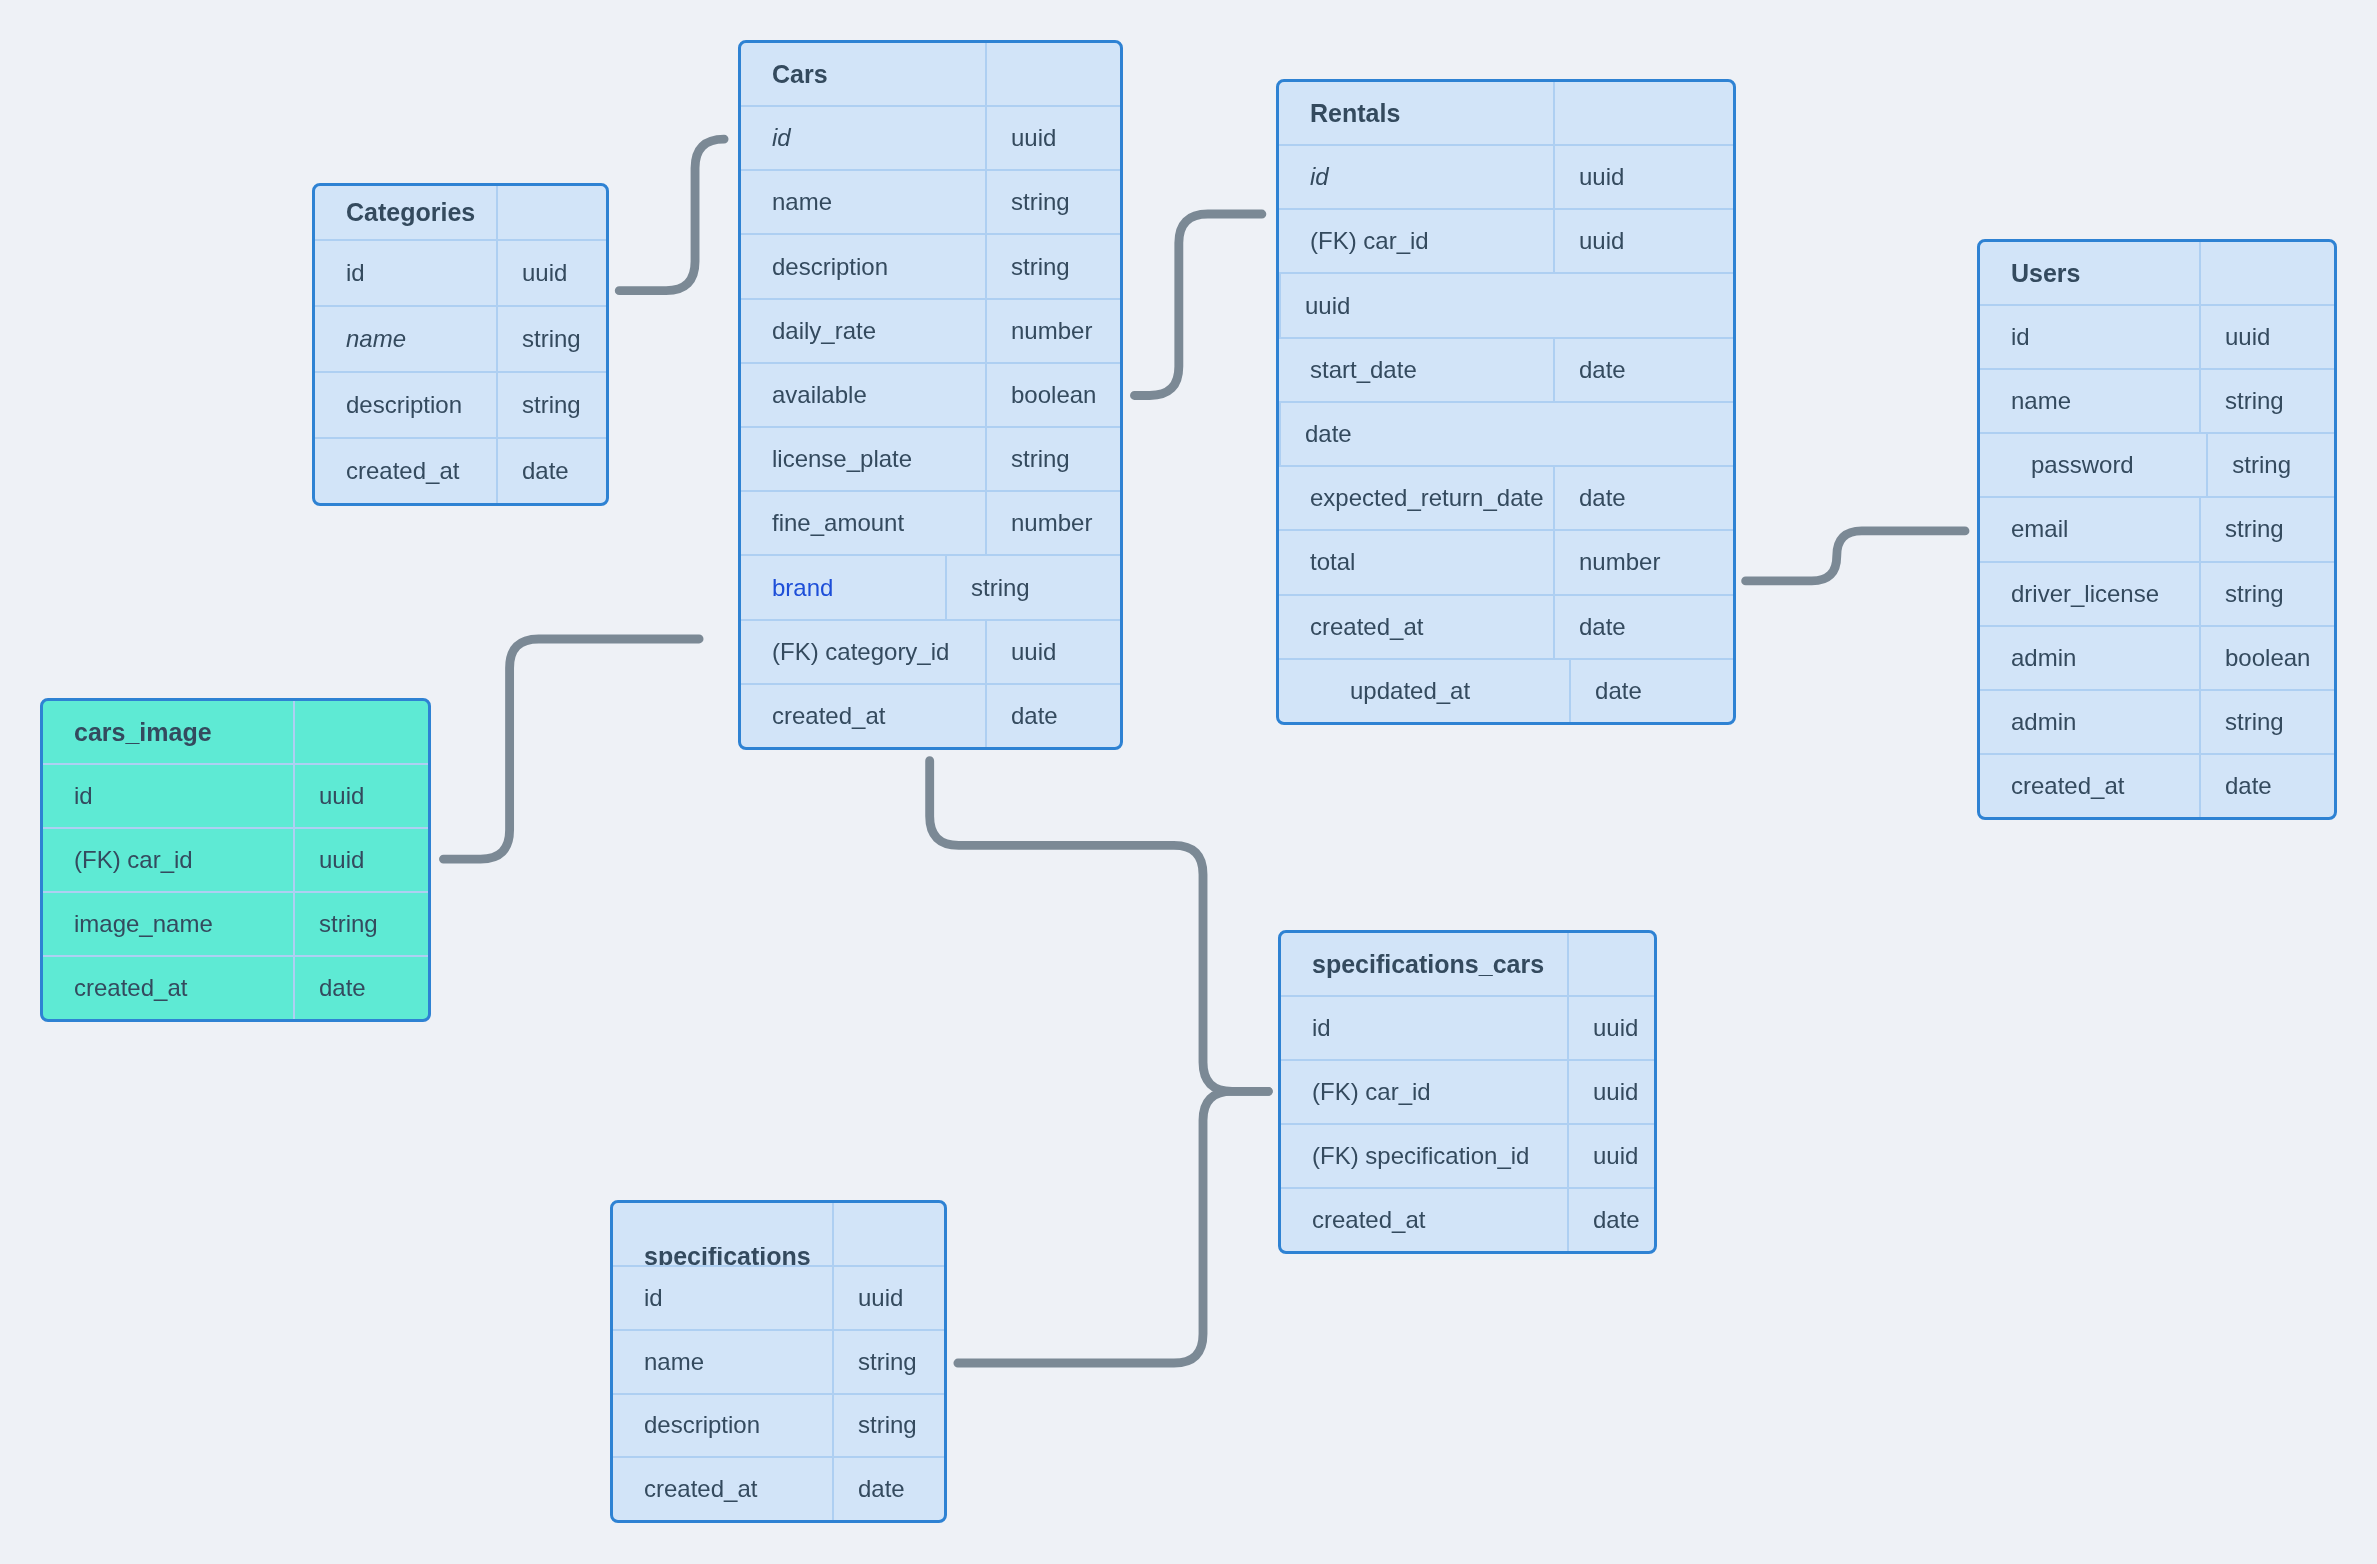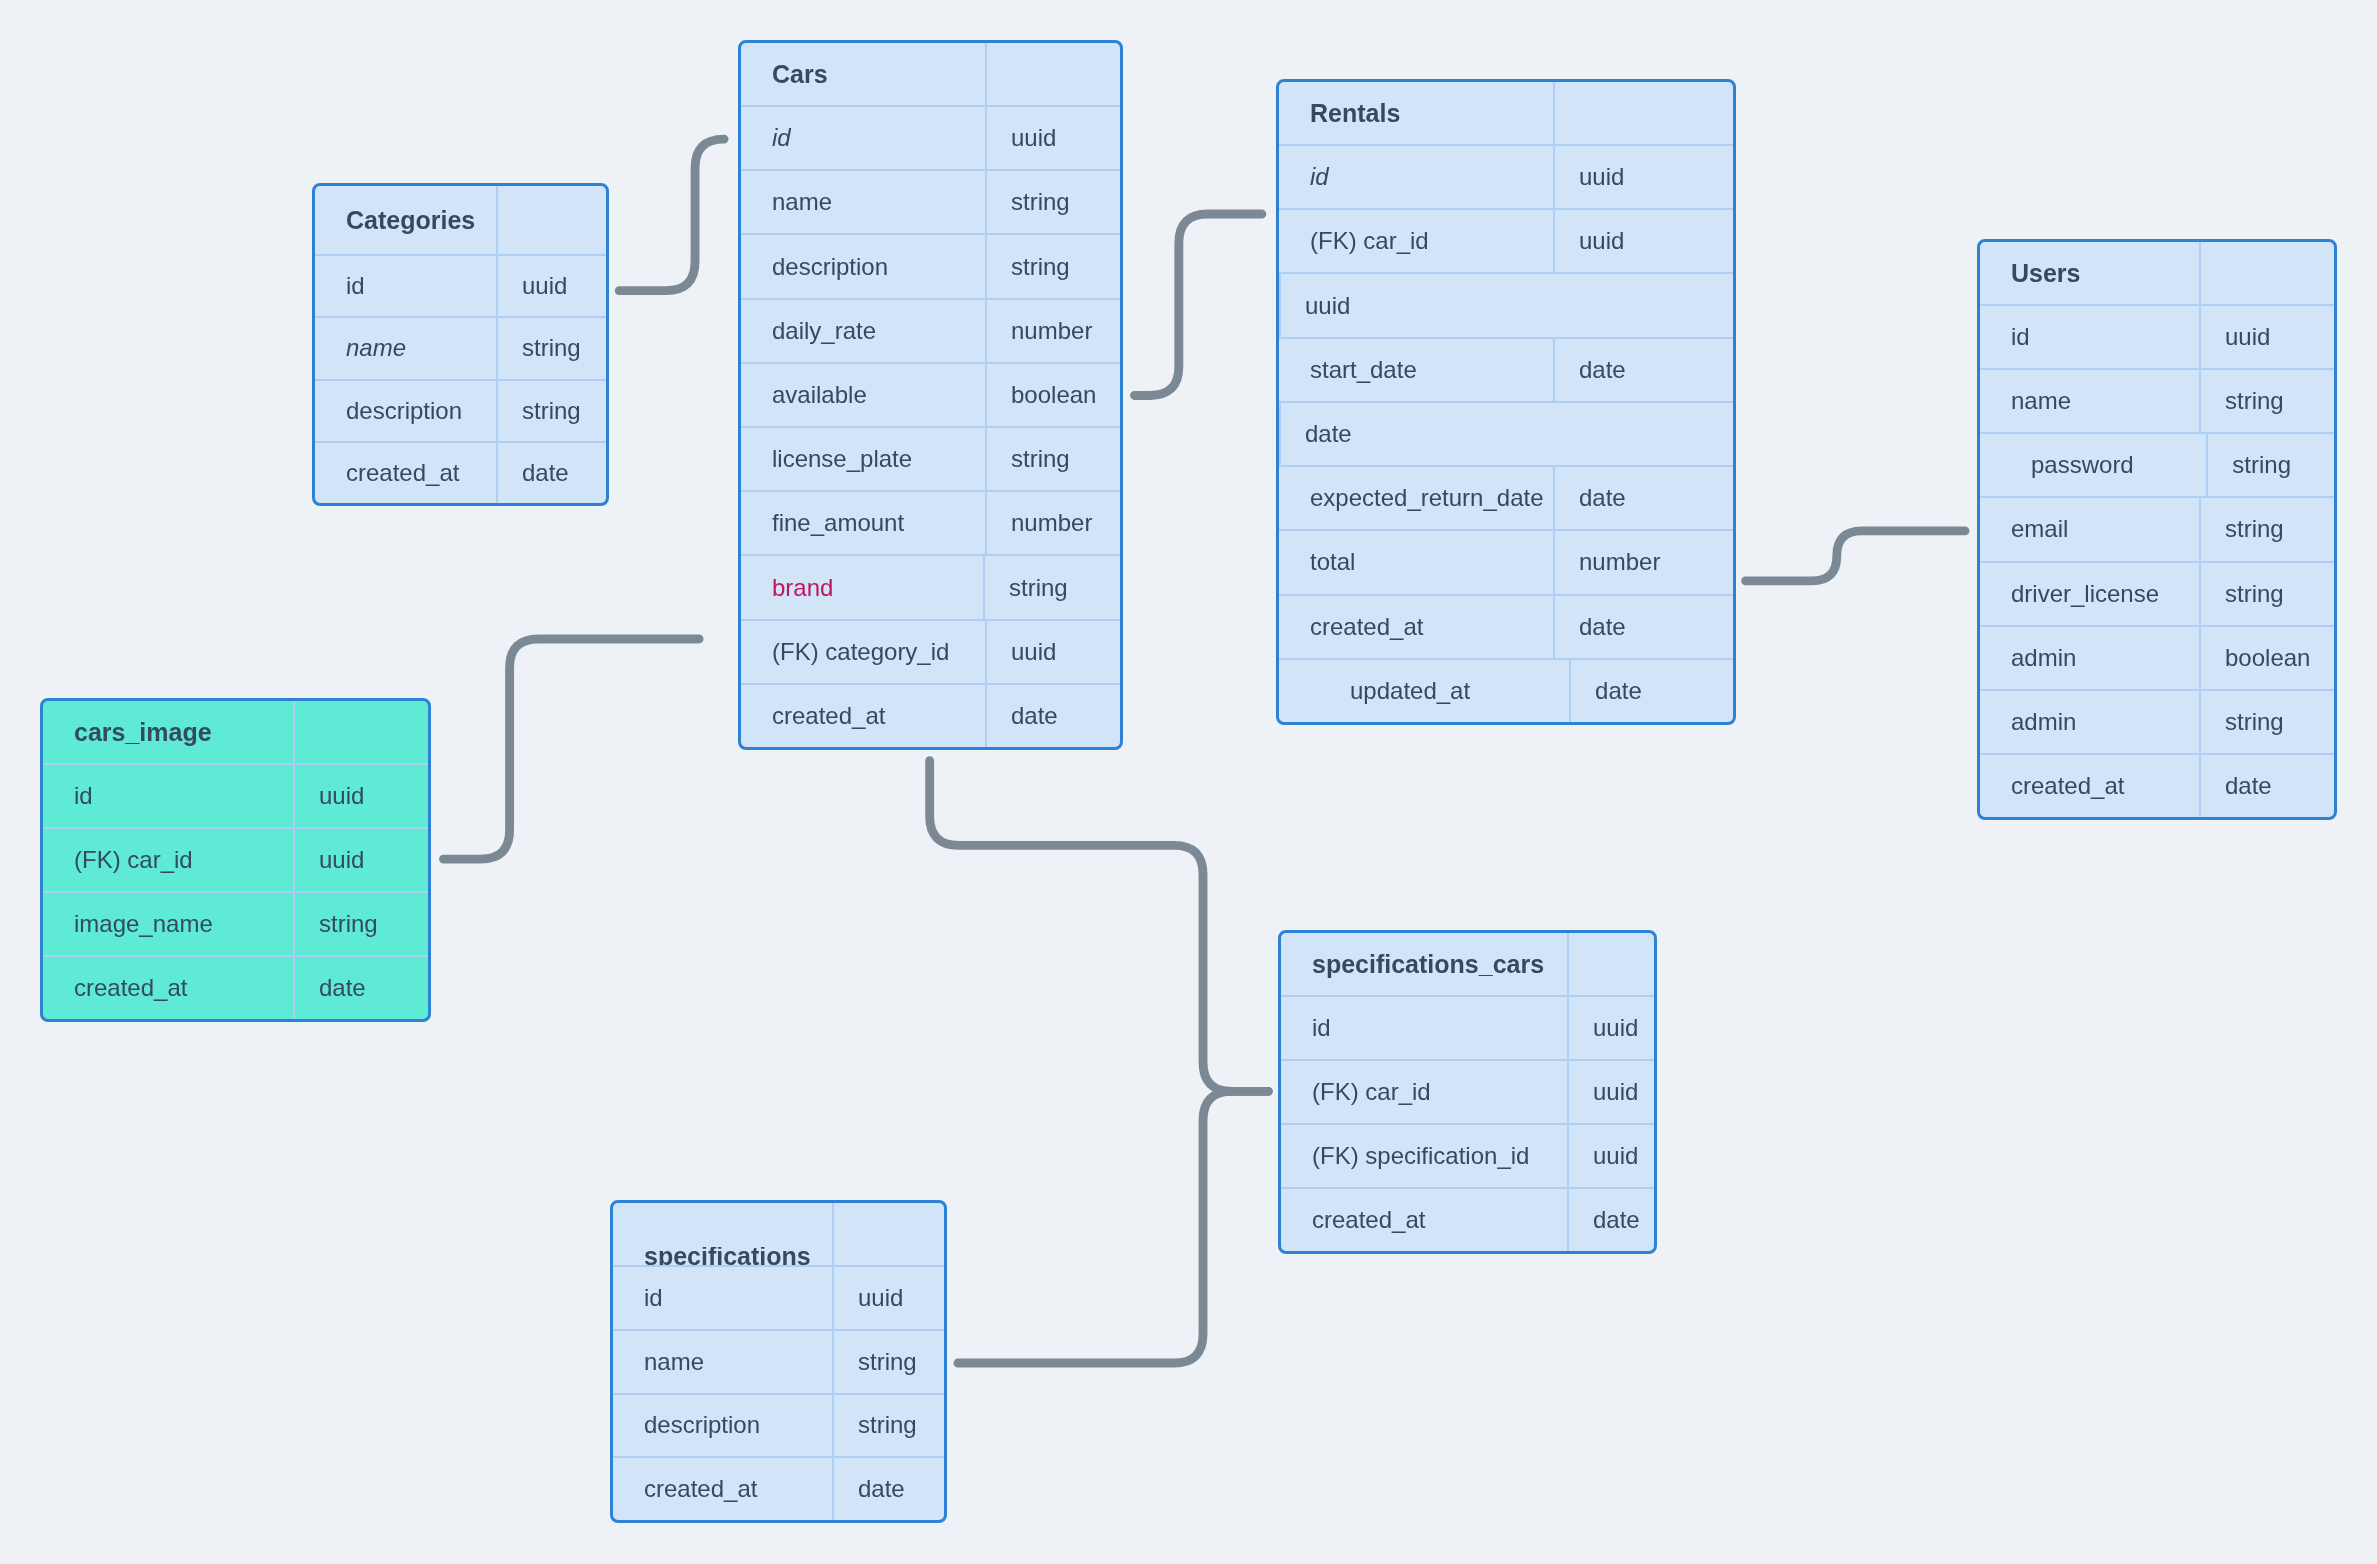--- a/index.html
+++ b/index.html
@@ -77,21 +77,21 @@
 <div id="canvas">
   <svg id="wires" width="2377" height="1565" viewBox="0 0 2948 1940">
       <path d="M768,360 H826 Q862,360 862,324 V208 Q862,172 898,172" fill="none" stroke="#7b8995" stroke-width="11" stroke-linecap="round" stroke-linejoin="round"></path>
       <path d="M1407,490 H1426 Q1462,490 1462,454 V301 Q1462,265 1498,265 H1565" fill="none" stroke="#7b8995" stroke-width="11" stroke-linecap="round" stroke-linejoin="round"></path>
       <path d="M2165,720 H2247 Q2278,720 2278,689 Q2278,658 2309,658 H2437" fill="none" stroke="#7b8995" stroke-width="11" stroke-linecap="round" stroke-linejoin="round"></path>
       <path d="M550,1065 H596 Q632,1065 632,1029 V828 Q632,792 668,792 H867" fill="none" stroke="#7b8995" stroke-width="11" stroke-linecap="round" stroke-linejoin="round"></path>
       <path d="M1153,943 V1012 Q1153,1048 1189,1048 H1456 Q1492,1048 1492,1084 V1317 Q1492,1353 1528,1353 H1573" fill="none" stroke="#7b8995" stroke-width="11" stroke-linecap="round" stroke-linejoin="round"></path>
       <path d="M1188,1690 H1456 Q1492,1690 1492,1654 V1389 Q1492,1353 1528,1353 H1573" fill="none" stroke="#7b8995" stroke-width="11" stroke-linecap="round" stroke-linejoin="round"></path>
     </svg>
 <div class="tbl" style="left: 312px; top: 183px; width: 297px; height: 323px; background: rgb(210, 228, 248); border-color: rgb(46, 130, 211);">
-      <div class="trow hdr" style="height: 68px; border-radius: 19px;">
+      <div class="trow hdr" style="height: 53px; border-radius: 19px;">
         <div class="cell namec" style="width: 181px; color: rgb(52, 74, 94);">Categories</div>
         <div class="cell typec" style="width: 109px; border-left-color: rgb(174, 207, 242);"></div>
       </div>
       <div class="trow" style="border-top-color: rgb(174, 207, 242);">
         <div class="cell namec" style="width: 181px; color: rgb(52, 74, 94);">id</div>
         <div class="cell typec" style="width: 109px; color: rgb(52, 74, 94); border-left-color: rgb(174, 207, 242);">uuid</div>
       </div>
       <div class="trow" style="border-top-color: rgb(174, 207, 242);">
         <div class="cell namec italic" style="width: 181px; color: rgb(52, 74, 94);">name</div>
         <div class="cell typec" style="width: 109px; color: rgb(52, 74, 94); border-left-color: rgb(174, 207, 242);">string</div>
@@ -132,21 +132,21 @@
       </div>
       <div class="trow" style="border-top-color: rgb(174, 207, 242);">
         <div class="cell namec" style="width: 244px; color: rgb(52, 74, 94);">license_plate</div>
         <div class="cell typec" style="width: 135px; color: rgb(52, 74, 94); border-left-color: rgb(174, 207, 242);">string</div>
       </div>
       <div class="trow" style="border-top-color: rgb(174, 207, 242);">
         <div class="cell namec" style="width: 244px; color: rgb(52, 74, 94);">fine_amount</div>
         <div class="cell typec" style="width: 135px; color: rgb(52, 74, 94); border-left-color: rgb(174, 207, 242);">number</div>
       </div>
       <div class="trow" style="border-top-color: rgb(174, 207, 242);">
-        <div class="cell namec" style="width: 242px; color: #be185d;">brand</div>
+        <div class="cell namec" style="width: 204px; color: #1d4ed8;">brand</div>
         <div class="cell typec" style="width: 135px; color: rgb(52, 74, 94); border-left-color: rgb(174, 207, 242);">string</div>
       </div>
       <div class="trow" style="border-top-color: rgb(174, 207, 242);">
         <div class="cell namec" style="width: 244px; color: rgb(52, 74, 94);">(FK) category_id</div>
         <div class="cell typec" style="width: 135px; color: rgb(52, 74, 94); border-left-color: rgb(174, 207, 242);">uuid</div>
       </div>
       <div class="trow" style="border-top-color: rgb(174, 207, 242);">
         <div class="cell namec" style="width: 244px; color: rgb(52, 74, 94);">created_at</div>
         <div class="cell typec" style="width: 135px; color: rgb(52, 74, 94); border-left-color: rgb(174, 207, 242);">date</div>
       </div>

